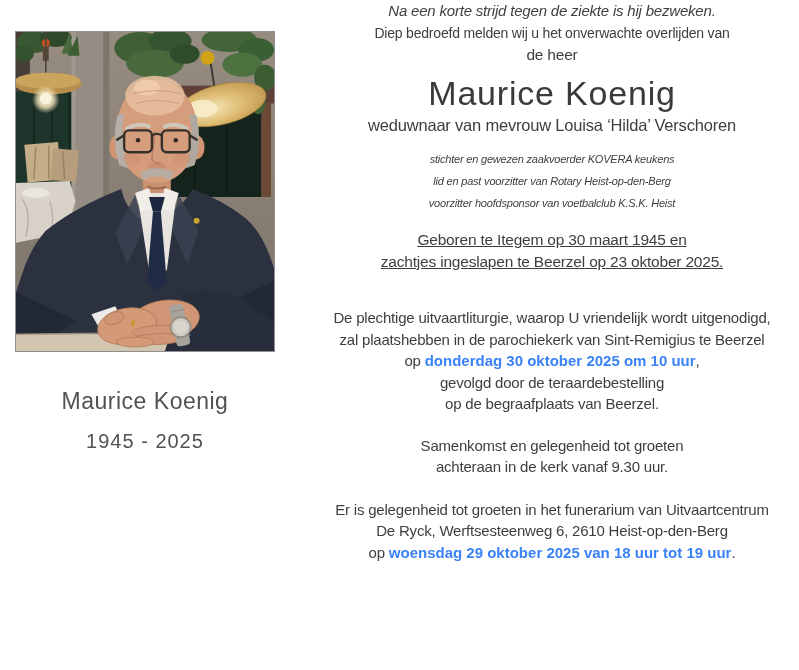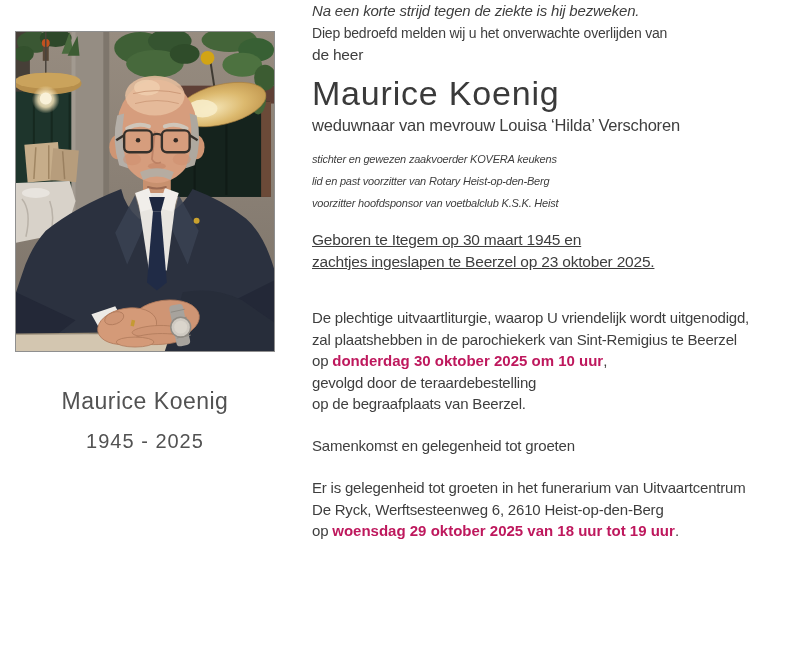--- a/index.html
+++ b/index.html
@@ -17,41 +17,41 @@
     border:1px solid #8f8f8f;overflow:hidden;background:#8b8177;
   }
   .photo-frame svg{display:block;width:100%;height:100%;}
   .caption{text-align:center;margin-top:36px;color:#525252;}
   .cap-name{font-size:23px;letter-spacing:0.5px;}
   .cap-years{font-size:20px;margin-top:15px;letter-spacing:1px;}
 
   
   .right-col{
     position:absolute;left:312px;top:0;width:480px;
-    text-align:left;font-size:15px;line-height:22px;
+    text-align:center;font-size:15px;line-height:22px;
     letter-spacing:-0.2px;color:#3e3e3e;
   }
   .right-col p{margin:0;white-space:nowrap;}
   .intro{margin-top:26px;font-style:italic;font-size:15px;}
   .announce{margin-top:23px;font-size:14px;}
   .salut{margin-top:17px;font-size:15.5px;}
   .name{
     margin:7px 0 0 0;font-size:34px;font-weight:400;color:#3a3a3a;
     letter-spacing:0.8px;line-height:40px;white-space:nowrap;
   }
   .widow{margin-top:9px;font-size:16.5px;line-height:24px;}
   .titles{margin-top:11px;font-style:italic;font-size:11px;}
   .titles p{line-height:22px;}
   .born{margin-top:15px;font-size:15.5px;text-decoration:underline;}
   .born p{line-height:22px;}
   .para p{line-height:21.5px;font-size:15px;}
   .liturgy{margin-top:34px;}
   .greet{margin-top:20px;}
   .funerarium{margin-top:21px;}
-  strong{font-weight:700;color:#be185d;letter-spacing:0;}
+  strong{font-weight:700;color:#3b82f6;letter-spacing:0;}
 </style>
 </head>
 <body>
 
 <div class="page">
 
   <div class="left-col">
     <div class="photo-frame">
       <svg viewBox="0 0 260 321" preserveAspectRatio="none">
         <defs>
@@ -244,20 +244,21 @@
     <div class="para liturgy">
       <p>De plechtige uitvaartliturgie, waarop U vriendelijk wordt uitgenodigd,</p>
       <p>zal plaatshebben in de parochiekerk van Sint-Remigius te Beerzel</p>
       <p><span>op </span><strong>donderdag 30 oktober 2025 om 10 uur</strong><span>,</span></p>
       <p>gevolgd door de teraardebestelling</p>
       <p>op de begraafplaats van Beerzel.</p>
     </div>
 
     <div class="para greet">
       <p>Samenkomst en gelegenheid tot groeten</p>
+      <p>achteraan in de kerk vanaf 9.30 uur.</p>
     </div>
 
     <div class="para funerarium">
       <p>Er is gelegenheid tot groeten in het funerarium van Uitvaartcentrum</p>
       <p>De Ryck, Werftsesteenweg 6, 2610 Heist-op-den-Berg</p>
       <p><span>op </span><strong>woensdag 29 oktober 2025 van 18 uur tot 19 uur</strong><span>.</span></p>
     </div>
   </div>
 
 </div>

